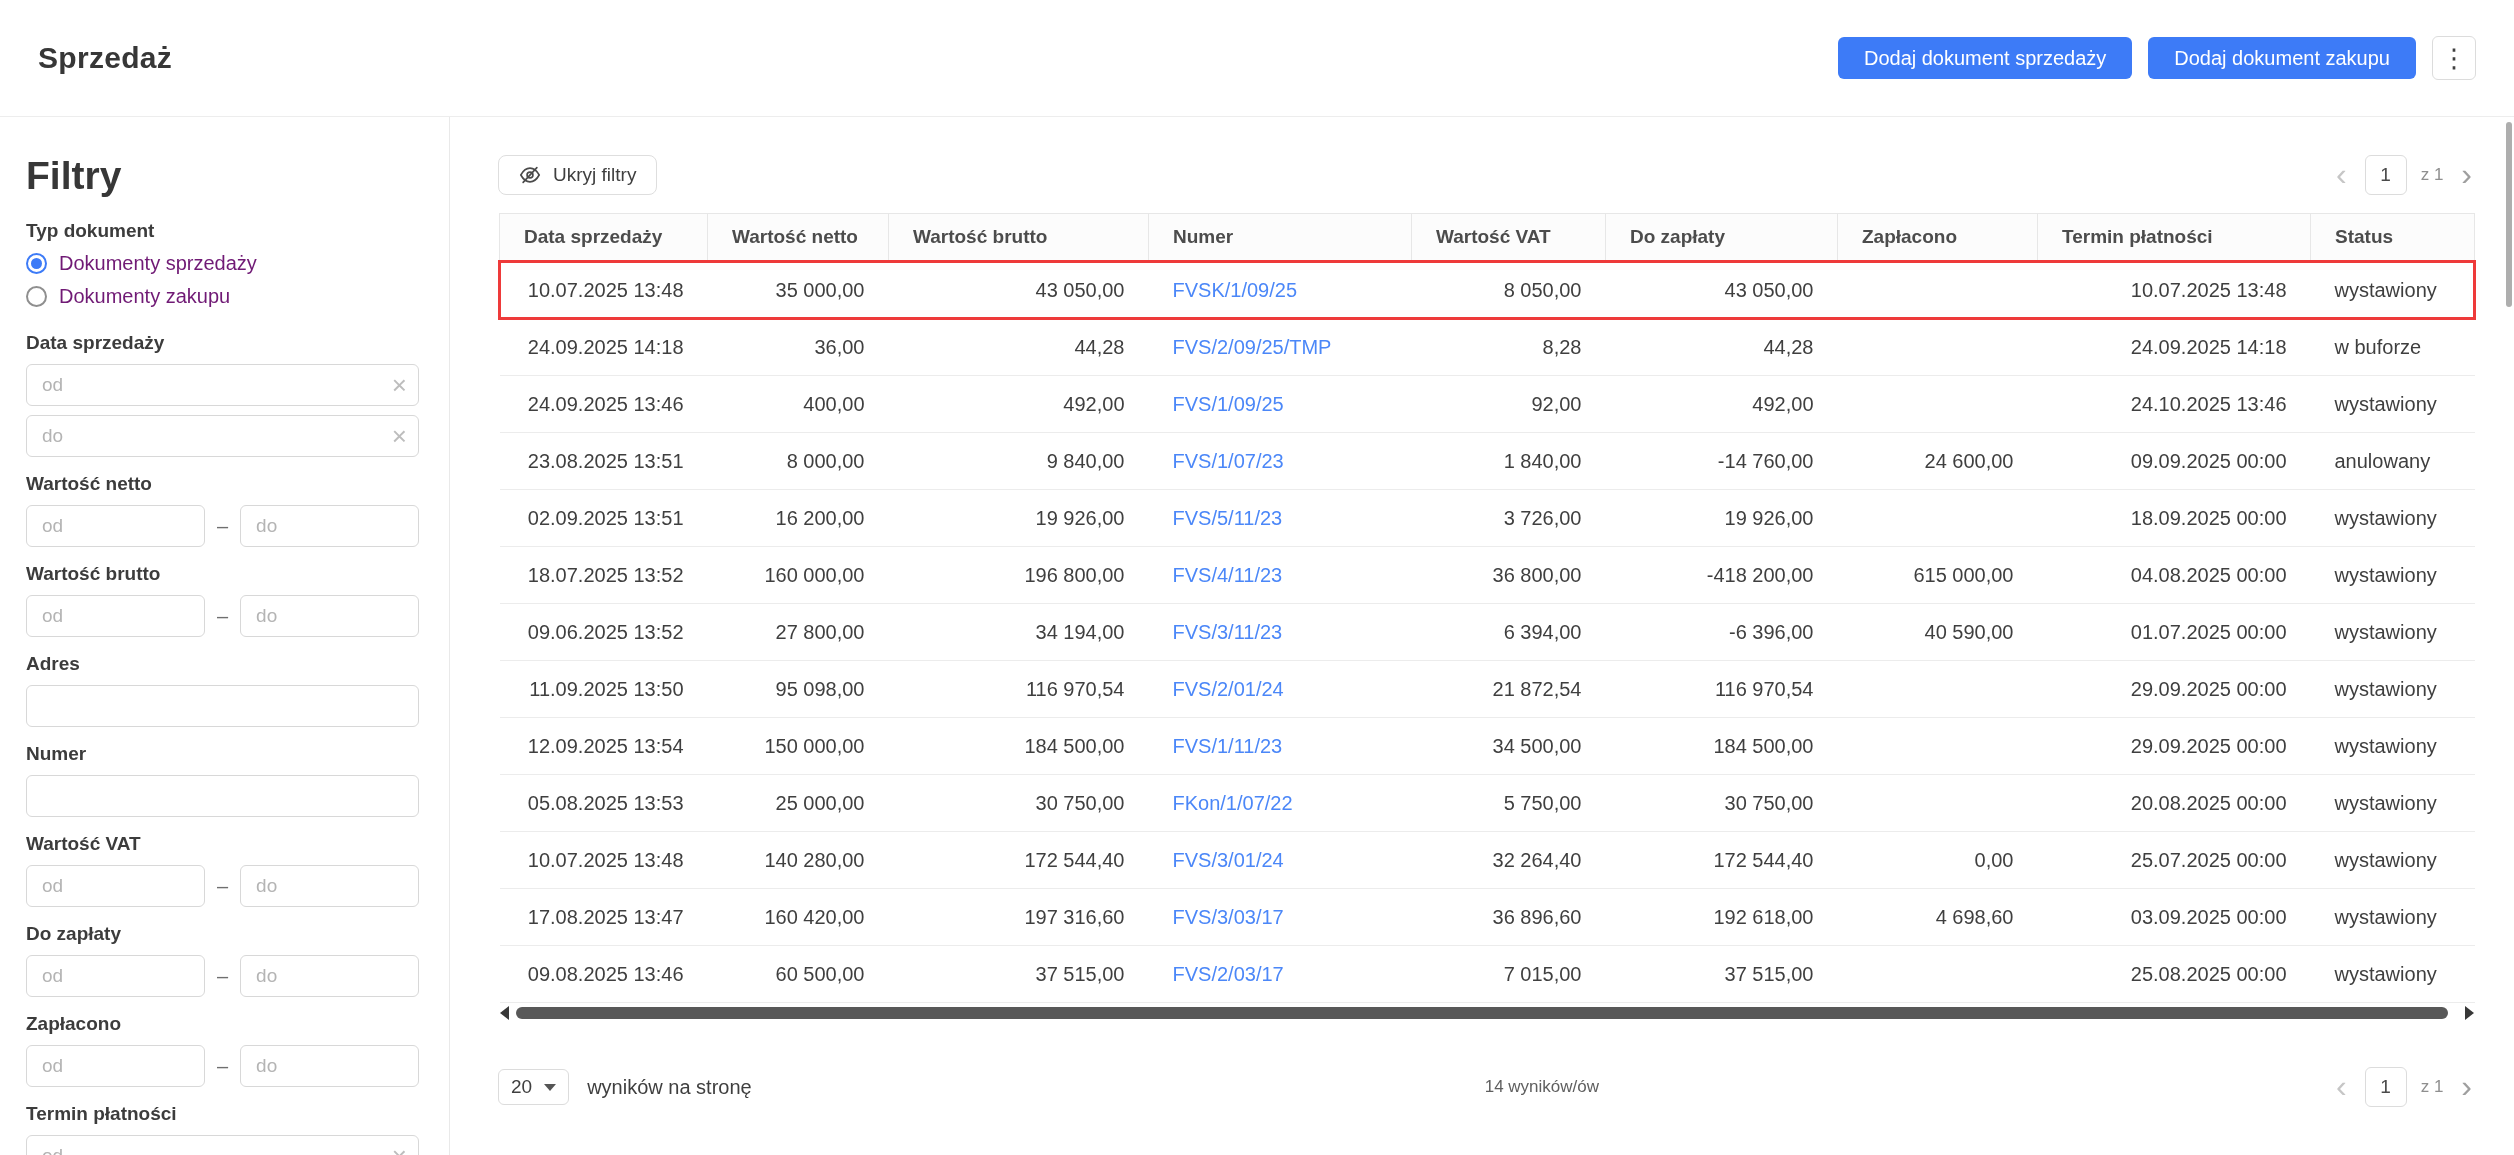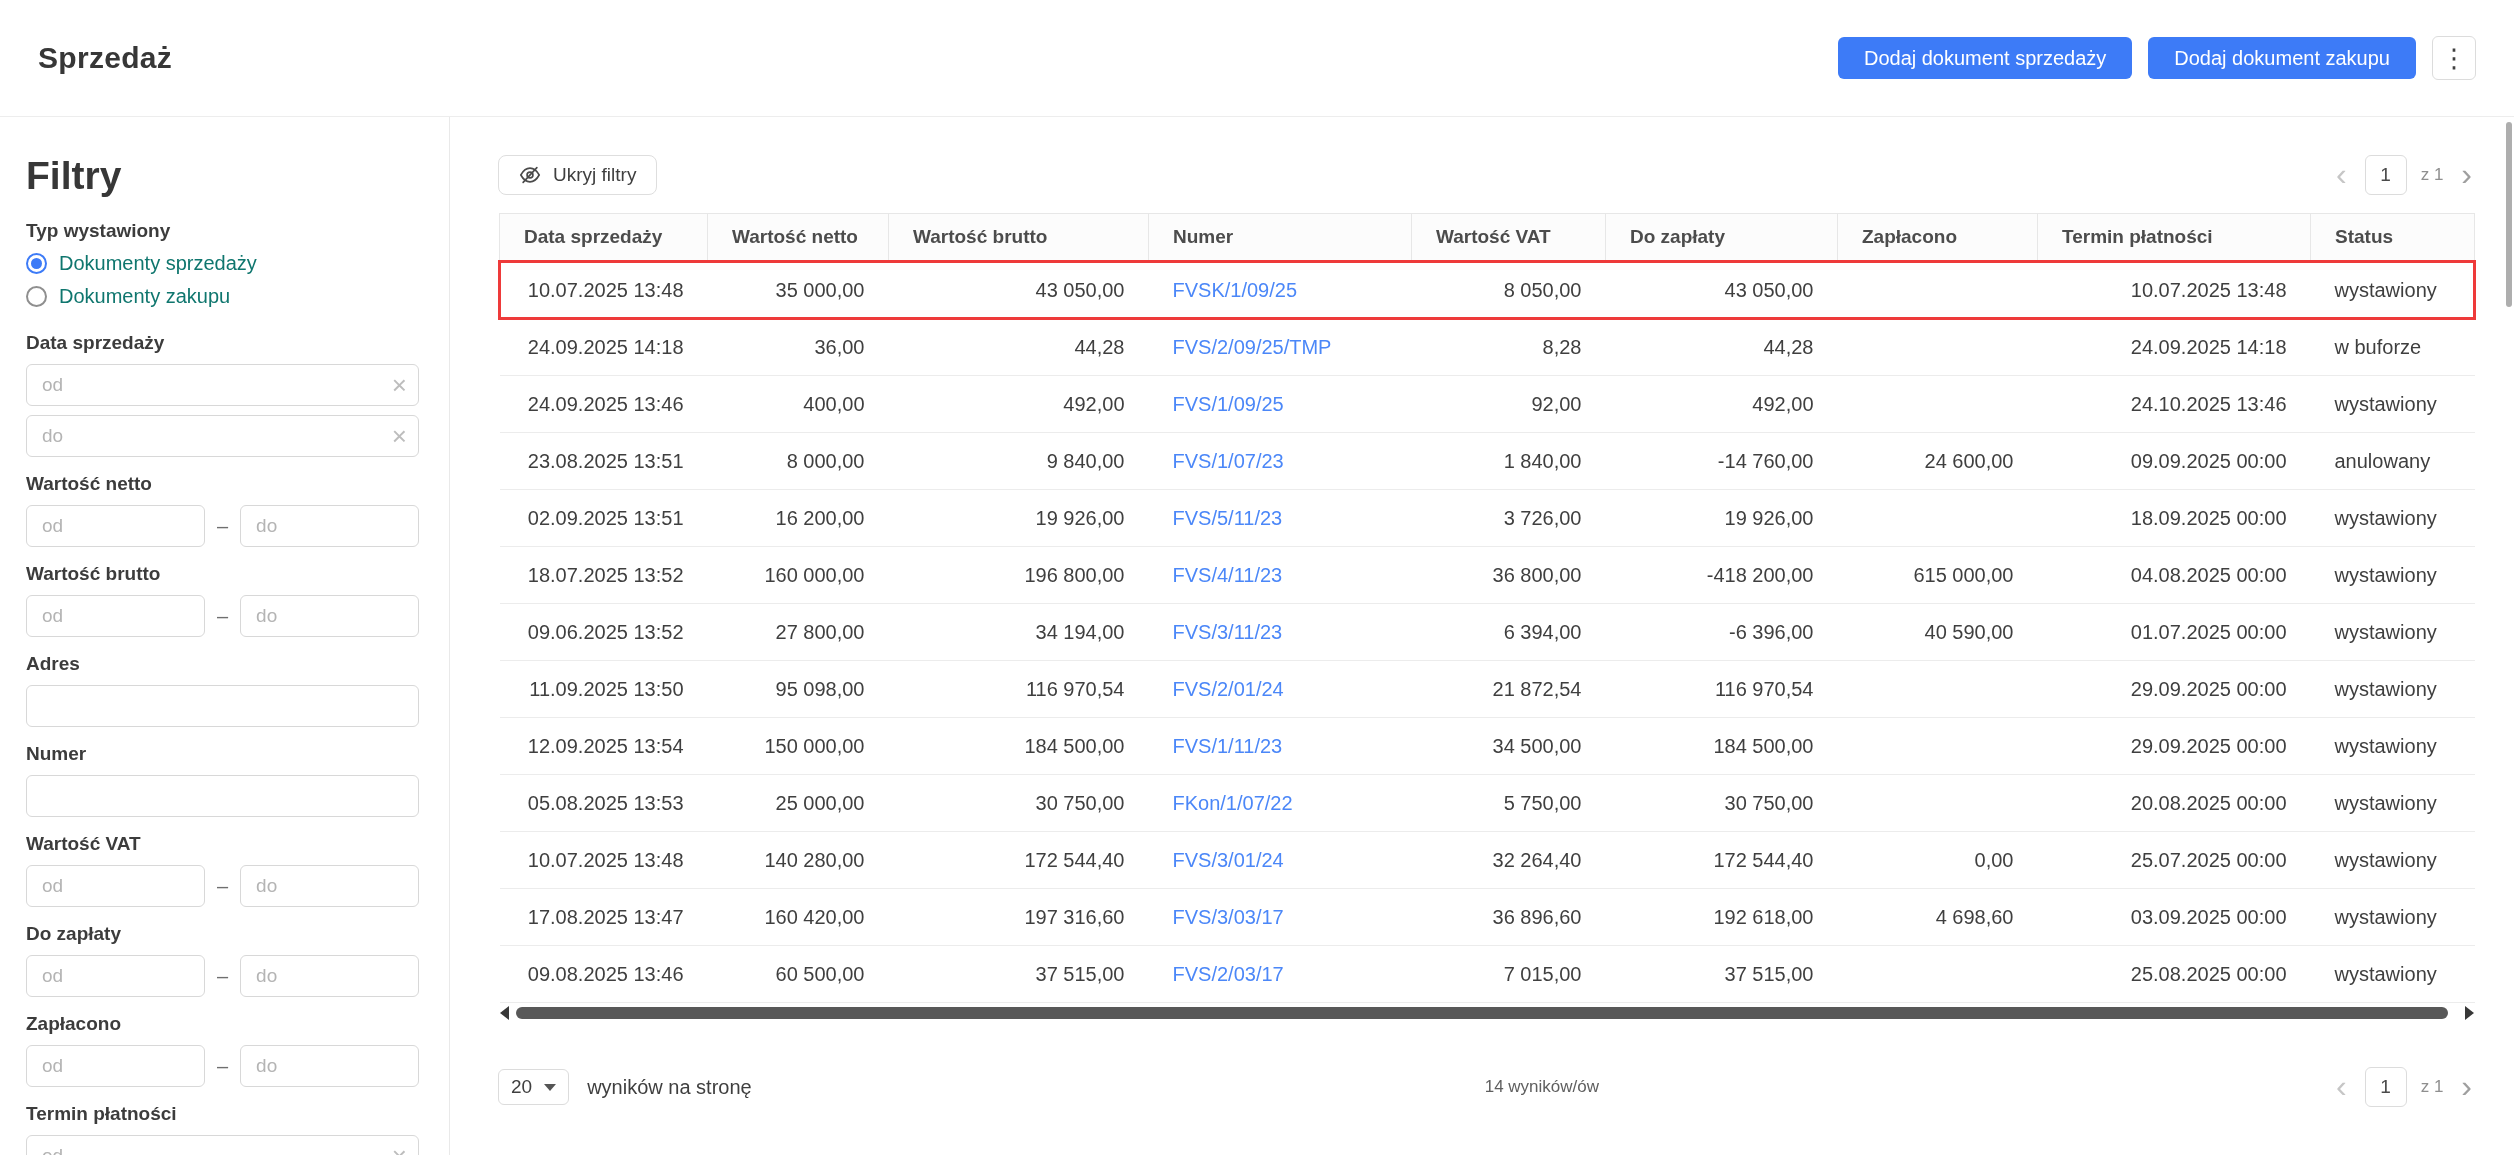--- a/index.html
+++ b/index.html
@@ -26,21 +26,21 @@
     padding:37px 30px 0 26px;overflow:hidden;}
   .sidebar h2{font-size:39px;font-weight:700;color:#373737;margin-bottom:22px;}
   .filter-label{font-size:19px;font-weight:700;color:#3c3c3c;margin-bottom:10px;}
   .filter-group{margin-bottom:16px;}
   .type-group{margin-bottom:24px;}
   .radio-row{display:flex;align-items:center;gap:12px;margin-bottom:10px;cursor:pointer;}
   .radio-circle{width:21px;height:21px;border-radius:50%;border:2px solid #8f8f8f;
     position:relative;flex:0 0 21px;background:#fff;}
   .radio-circle.selected{border-color:var(--blue);}
   .radio-circle.selected::after{content:"";position:absolute;inset:3px;border-radius:50%;background:var(--blue);}
-  .radio-label{font-size:20px;color:#0f766e;text-align:right;}
+  .radio-label{font-size:20px;color:#701a75;text-align:right;}
   .input-box{position:relative;}
   .input-box.full{width:100%;margin-bottom:9px;}
   .input-box input{width:100%;height:42px;border:1px solid #d8d8d8;border-radius:6px;
     padding:0 40px 0 15px;font-size:19px;color:#3f3f3f;font-family:inherit;outline:none;background:#fff;}
   .input-box.half input{padding-right:15px;}
   .input-box input::placeholder{color:#b4b4b4;}
   .clear{position:absolute;right:12px;top:50%;transform:translateY(-50%);
     color:#bdbdbd;font-size:26px;line-height:1;cursor:pointer;}
   .range-row{display:flex;align-items:center;gap:12px;}
   .input-box.half{flex:1;}
@@ -100,21 +100,21 @@
         <span class="kebab-glyph">⋮</span>
       </button>
     </div>
   </header>
 
   <div class="content">
 
     <aside class="sidebar">
       <h2>Filtry</h2>
       <div class="type-group">
-        <div class="filter-label">Typ wystawiony</div>
+        <div class="filter-label">Typ dokument</div>
         <div id="radio-options">
             <label class="radio-row">
               <span class="radio-circle selected"></span>
               <span class="radio-label">Dokumenty sprzedaży</span>
             </label>
             <label class="radio-row">
               <span class="radio-circle"></span>
               <span class="radio-label">Dokumenty zakupu</span>
             </label>
           </div>

